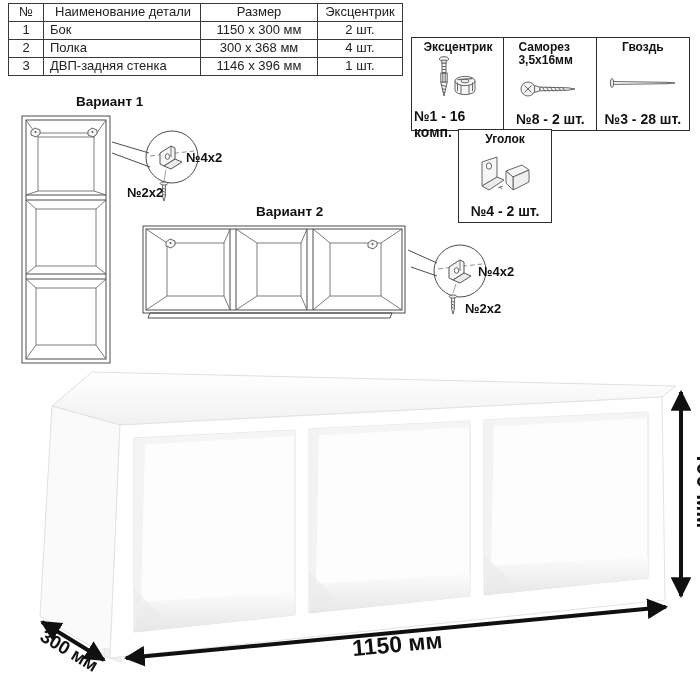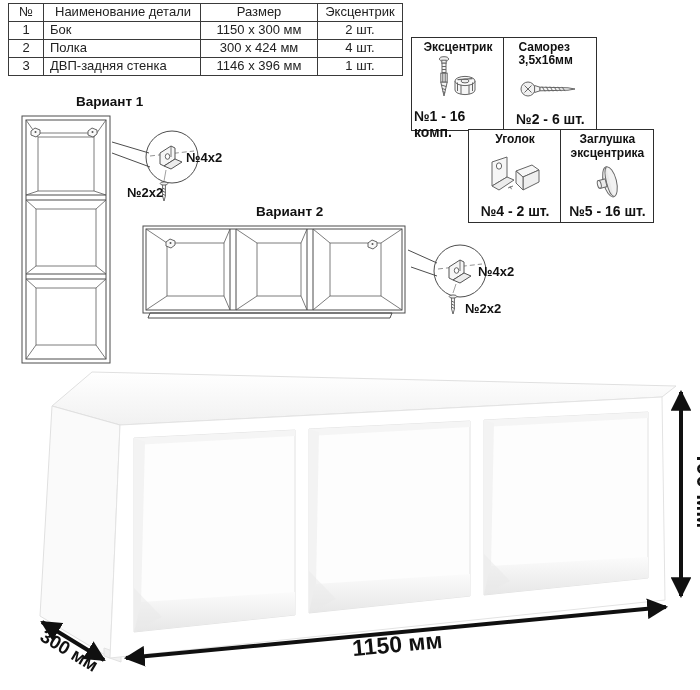--- a/index.html
+++ b/index.html
@@ -179,21 +179,21 @@
     </tr>
     <tr>
       <td class="c-num">1</td>
       <td class="c-name">Бок</td>
       <td class="c-size">1150 x 300 мм</td>
       <td class="c-qty">2 шт.</td>
     </tr>
     <tr>
       <td class="c-num">2</td>
       <td class="c-name">Полка</td>
-      <td class="c-size">300 x 424 мм</td>
+      <td class="c-size">300 x 368 мм</td>
       <td class="c-qty">4 шт.</td>
     </tr>
     <tr>
       <td class="c-num">3</td>
       <td class="c-name">ДВП-задняя стенка</td>
       <td class="c-size">1146 x 396 мм</td>
       <td class="c-qty">1 шт.</td>
     </tr>
   </tbody>
     </table>
@@ -226,51 +226,47 @@
     <div class="hw-sub">3,5х16мм</div>
     <div class="hw-icon">
       <svg width="64" height="28" viewBox="0 0 64 28" fill="none" stroke="#666" stroke-width="1">
         <circle cx="10" cy="14" r="7" fill="#f1f1f1"></circle>
         <path d="M6.5,10.5 L13.5,17.5 M6.5,17.5 L13.5,10.5"></path>
         <path d="M16.6,10.5 L22,12.2 L22,15.8 L16.6,17.5 Z" fill="#f4f4f4"></path>
         <path d="M22,12.2 L50,12.8 L57,14 L50,15.2 L22,15.8 Z" fill="#f6f6f6"></path>
         <path d="M24,11.6 L27,16.4 M28,11.6 L31,16.4 M32,11.6 L35,16.4 M36,11.7 L39,16.3 M40,11.8 L43,16.2 M44,11.9 L47,16.1"></path>
       </svg>
     </div>
-    <div class="hw-count">№2 - 6 шт.</div>
+    <div class="hw-count">№8 - 2 шт.</div>
+  </div>
+  <div class="hw-cell">
+    <div class="hw-title">Гвоздь</div>
+    <div class="hw-icon">
+      <svg width="72" height="14" viewBox="0 0 72 14" fill="none" stroke="#666" stroke-width="1">
+        <ellipse cx="5" cy="7" rx="1.6" ry="4.6" fill="#efefef"></ellipse>
+        <path d="M6.6,5.6 L60,6.3 M6.6,8.4 L60,7.7"></path>
+        <path d="M60,6.3 L68,7 L60,7.7" fill="#f0f0f0"></path>
+      </svg>
+    </div>
+    <div class="hw-count">№3 - 28 шт.</div>
   </div>
 </div>
 
-<div class="abs hw-row" style="left:468px;top:129.4px;border-radius:27px;">
+<div class="abs hw-row" style="left:458px;top:129.4px;border-radius:27px;">
   <div class="hw-cell">
     <div class="hw-title">Уголок</div>
     <div class="hw-icon">
       <svg width="58" height="44" viewBox="0 0 58 44" fill="none" stroke="#666" stroke-width="1">
         <polygon points="6,9 21,4 21,24 6,33" fill="#f6f6f6"></polygon>
         <ellipse cx="13" cy="13" rx="2.6" ry="3.2" fill="#fff"></ellipse>
         <polygon points="6,33 21,24 28,27 13,37" fill="#ececec"></polygon>
         <path d="M22,35 l5,-2 M24,33.2 l1.5,3" stroke-width="0.9"></path>
         <polygon points="30,18 46,12 53,17 37,24" fill="#f7f7f7"></polygon>
         <polygon points="37,24 53,17 53,29 37,37" fill="#efefef"></polygon>
         <polygon points="30,18 37,24 37,37 30,30" fill="#f3f3f3"></polygon>
       </svg>
     </div>
     <div class="hw-count">№4 - 2 шт.</div>
   </div>
-  <div class="hw-cell">
-    <div class="hw-title">Заглушка</div>
-    <div class="hw-sub">эксцентрика</div>
-    <div class="hw-icon">
-      <svg width="36" height="42" viewBox="0 0 36 42" fill="none" stroke="#666" stroke-width="1">
-        <g transform="rotate(-14 20 21)">
-          <ellipse cx="21" cy="21" rx="6.5" ry="15.5" fill="#f2f2f2"></ellipse>
-          <path d="M21,6 a4.2,15.2 0 0 0 0,30" fill="#e9e9e9"></path>
-          <rect x="10" y="17" width="7" height="8" fill="#e9e9e9"></rect>
-          <ellipse cx="10" cy="21" rx="1.8" ry="4" fill="#f5f5f5"></ellipse>
-        </g>
-      </svg>
-    </div>
-    <div class="hw-count">№5 - 16 шт.</div>
-  </div>
 </div>
 
 <div class="abs variant-title" id="v1-title">Вариант 1</div>
 <div class="abs variant-title" id="v2-title">Вариант 2</div>
 
 </body></html>

